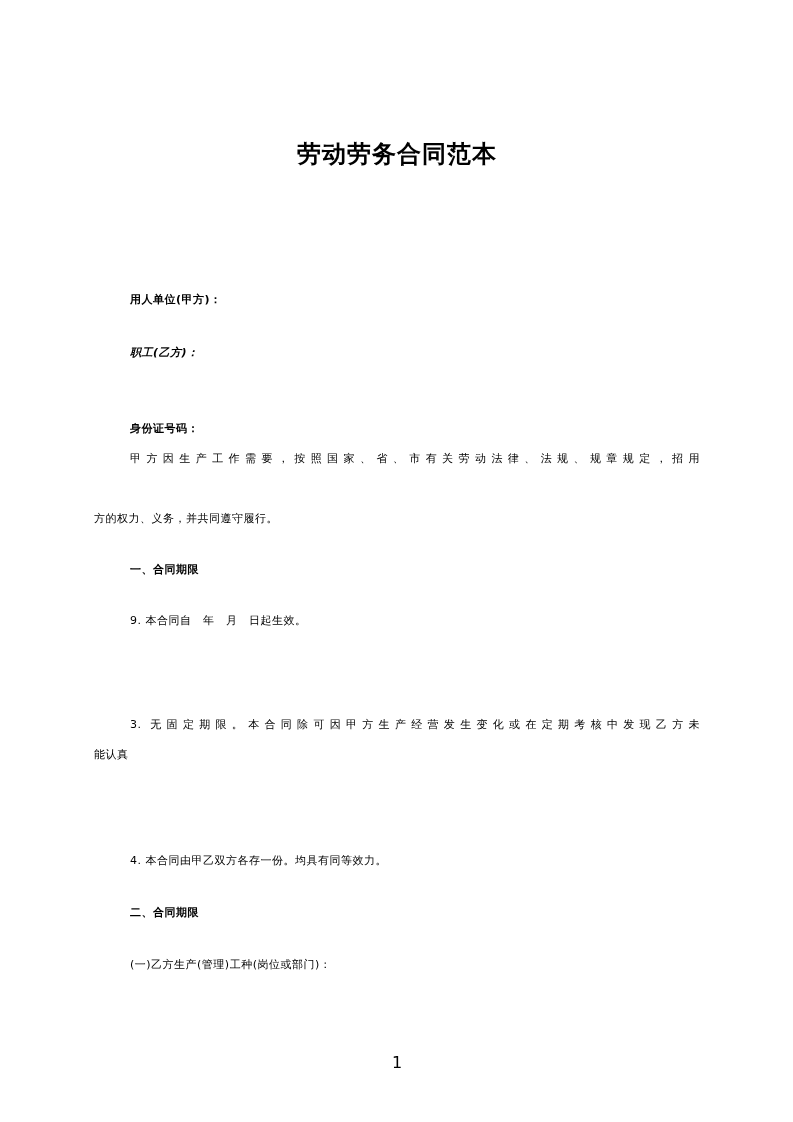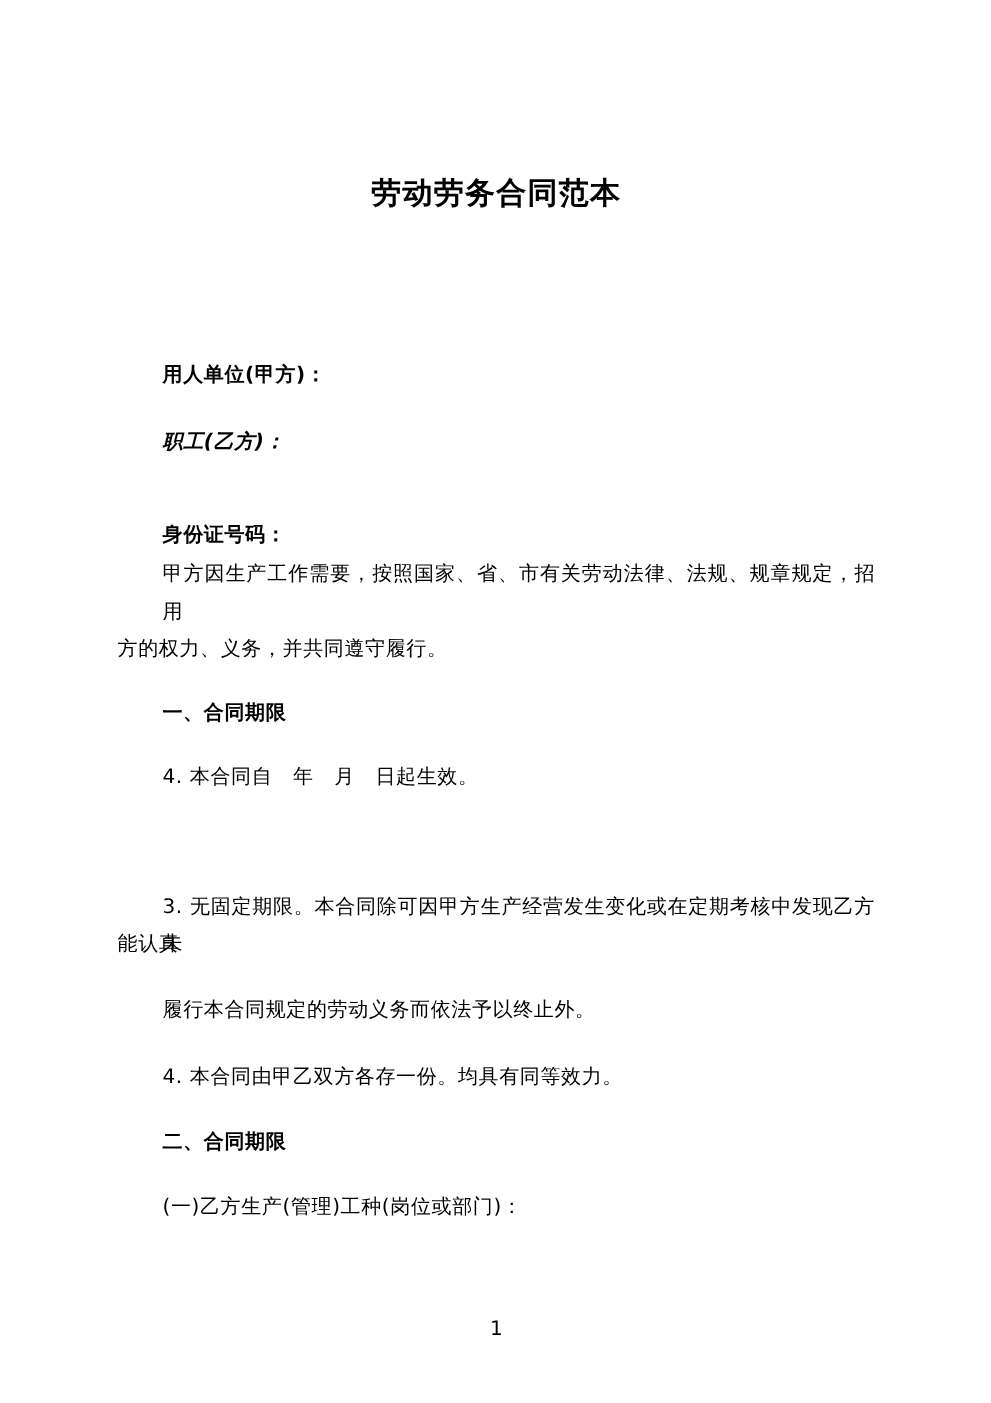--- a/index.html
+++ b/index.html
@@ -15,21 +15,21 @@
     color: #000000;
     font-family: "DejaVu Sans", "Liberation Sans", sans-serif;
     overflow: hidden;
     padding-left: 48px;
   }
   .line {
     position: absolute;
     left: 94px;
     width: 606px;
     box-sizing: border-box;
-    font-size: 16px;
+    font-size: 11px;
     line-height: 30px;
     white-space: nowrap;
     letter-spacing: 0.5px;
   }
   .indent { padding-left: 36px; }
   .bold { font-weight: bold; }
   .fill {
     text-align: justify;
     text-align-last: justify;
     white-space: normal;
@@ -68,28 +68,27 @@
 
   <div class="line indent bold" style="top:414px;font-family:Liberation Mono, monospace;">身份证号码：</div>
 
   <div class="line indent fill" style="top:444px;">甲方因生产工作需要，按照国家、省、市有关劳动法律、法规、规章规定，招用</div>
 
 
   <div class="line" style="top:504px;">方的权力、义务，并共同遵守履行。</div>
 
   <div class="line indent bold" style="top:555px;">一、合同期限</div>
 
-  <div class="line indent" style="top:606px;">4. 本合同自　年　月　日起生效。</div>
+  <div class="line indent" style="top:606px;">9. 本合同自　年　月　日起生效。</div>
 
 
   <div class="line indent fill" style="top:710px;">3. 无固定期限。本合同除可因甲方生产经营发生变化或在定期考核中发现乙方未</div>
 
   <div class="line" style="top:740px;">能认真</div>
 
-  <div class="line indent" style="top:793px;">履行本合同规定的劳动义务而依法予以终止外。</div>
 
   <div class="line indent" style="top:846px;">4. 本合同由甲乙双方各存一份。均具有同等效力。</div>
 
   <div class="line indent bold" style="top:898px;">二、合同期限</div>
 
   <div class="line indent" style="top:950px;">(一)乙方生产(管理)工种(岗位或部门)：</div>
 
   <div class="page-number">1</div>
 
 </div>

